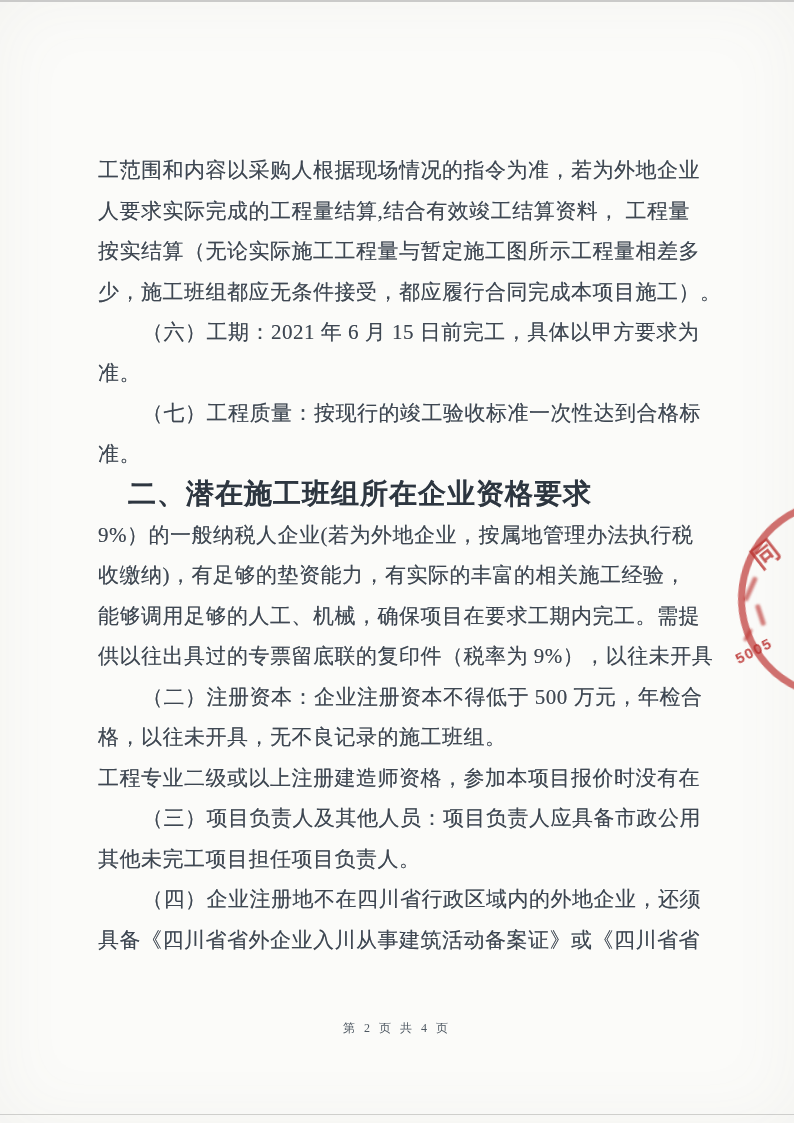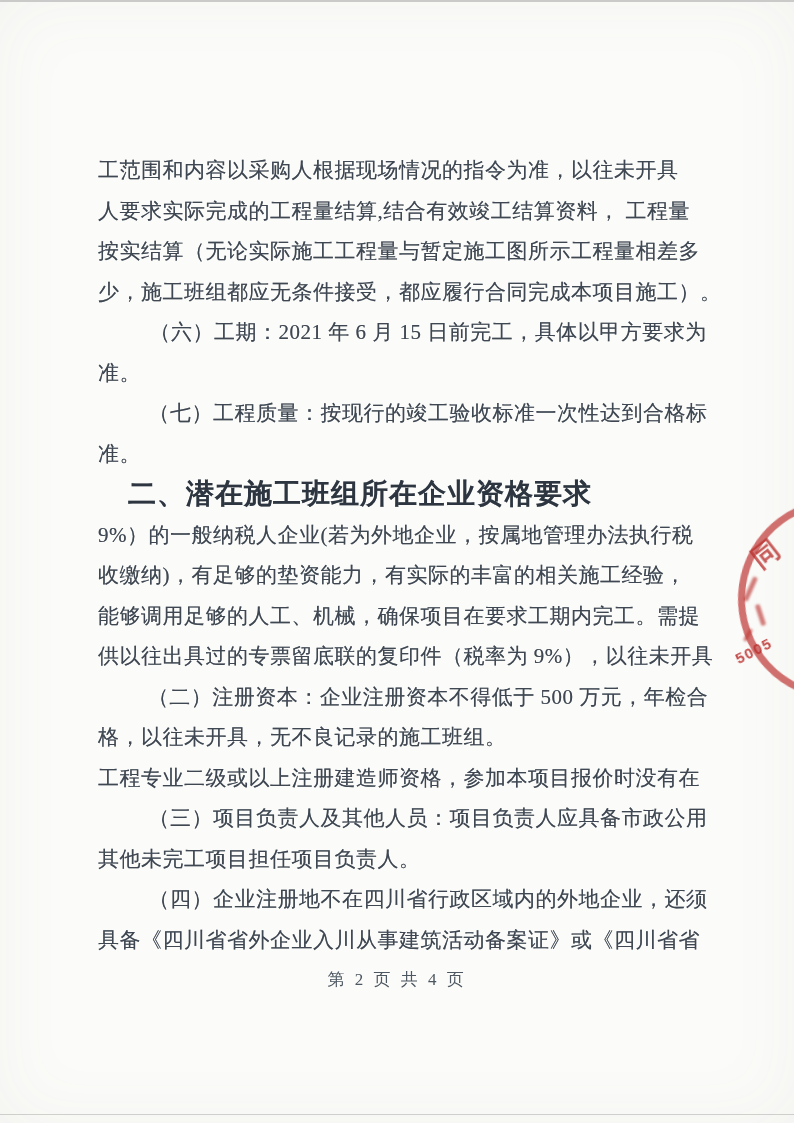--- a/index.html
+++ b/index.html
@@ -42,37 +42,36 @@
     letter-spacing: 0.5px;
     color: #3e4752;
     text-shadow: 0 0 0.4px rgba(62,71,82,0.55);
   }
   .ln {
     white-space: nowrap;
     height: 40.5px;
   }
   .ln.indent {
     text-indent: 44px;
-    text-align: center;
   }
   .ln.heading {
     font-family: "Liberation Sans", "DejaVu Sans", sans-serif;
     font-weight: 700;
     font-size: 28px;
     color: #2d3640;
     text-indent: 30px;
     letter-spacing: 1px;
   }
   .page-footer {
     position: absolute;
     left: 0;
-    top: 968px;
+    top: 1020px;
     width: 100%;
     text-align: center;
-    font-size: 17px;
+    font-size: 12px;
     letter-spacing: 3px;
     color: #4d5761;
     font-family: "Liberation Serif", "DejaVu Serif", serif;
   }
   
   .seal-layer {
     position: absolute;
     left: 0; top: 0;
     width: 100%; height: 100%;
     pointer-events: none;
@@ -122,21 +121,21 @@
   }
 </style>
 </head>
 <body>
 
 <main class="sheet">
 
   <div class="scan-edge-top"></div>
 
   <section class="body-text">
-    <div class="ln">工范围和内容以采购人根据现场情况的指令为准，以往未开具</div>
+    <div class="ln">工范围和内容以采购人根据现场情况的指令为准，若为外地企业</div>
     <div class="ln">人要求实际完成的工程量结算,结合有效竣工结算资料， 工程量</div>
     <div class="ln">按实结算（无论实际施工工程量与暂定施工图所示工程量相差多</div>
     <div class="ln">少，施工班组都应无条件接受，都应履行合同完成本项目施工）。</div>
 
     <div class="ln indent">（六）工期：2021 年 6 月 15 日前完工，具体以甲方要求为</div>
     <div class="ln">准。</div>
 
     <div class="ln indent">（七）工程质量：按现行的竣工验收标准一次性达到合格标</div>
     <div class="ln">准。</div>
 

